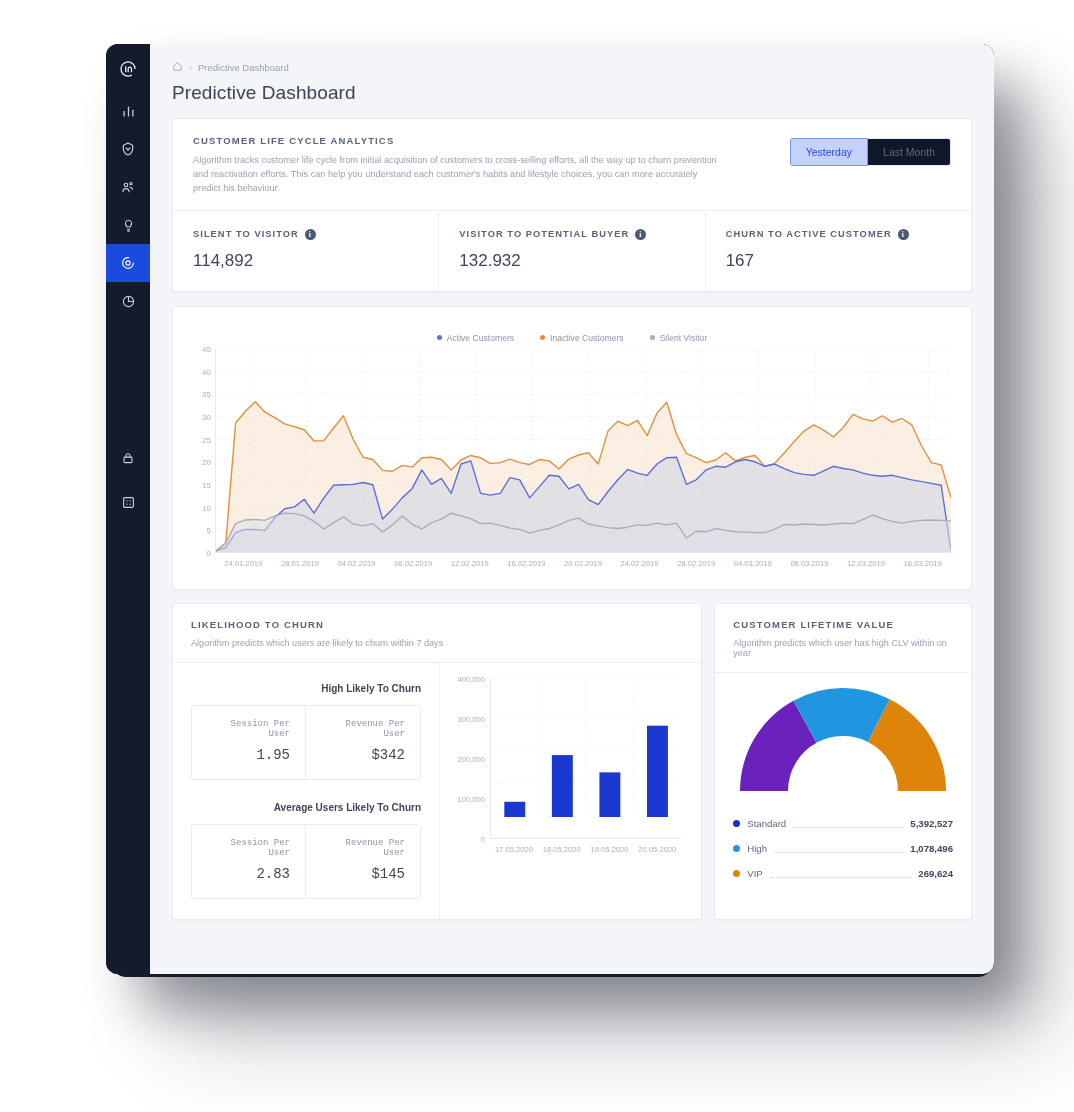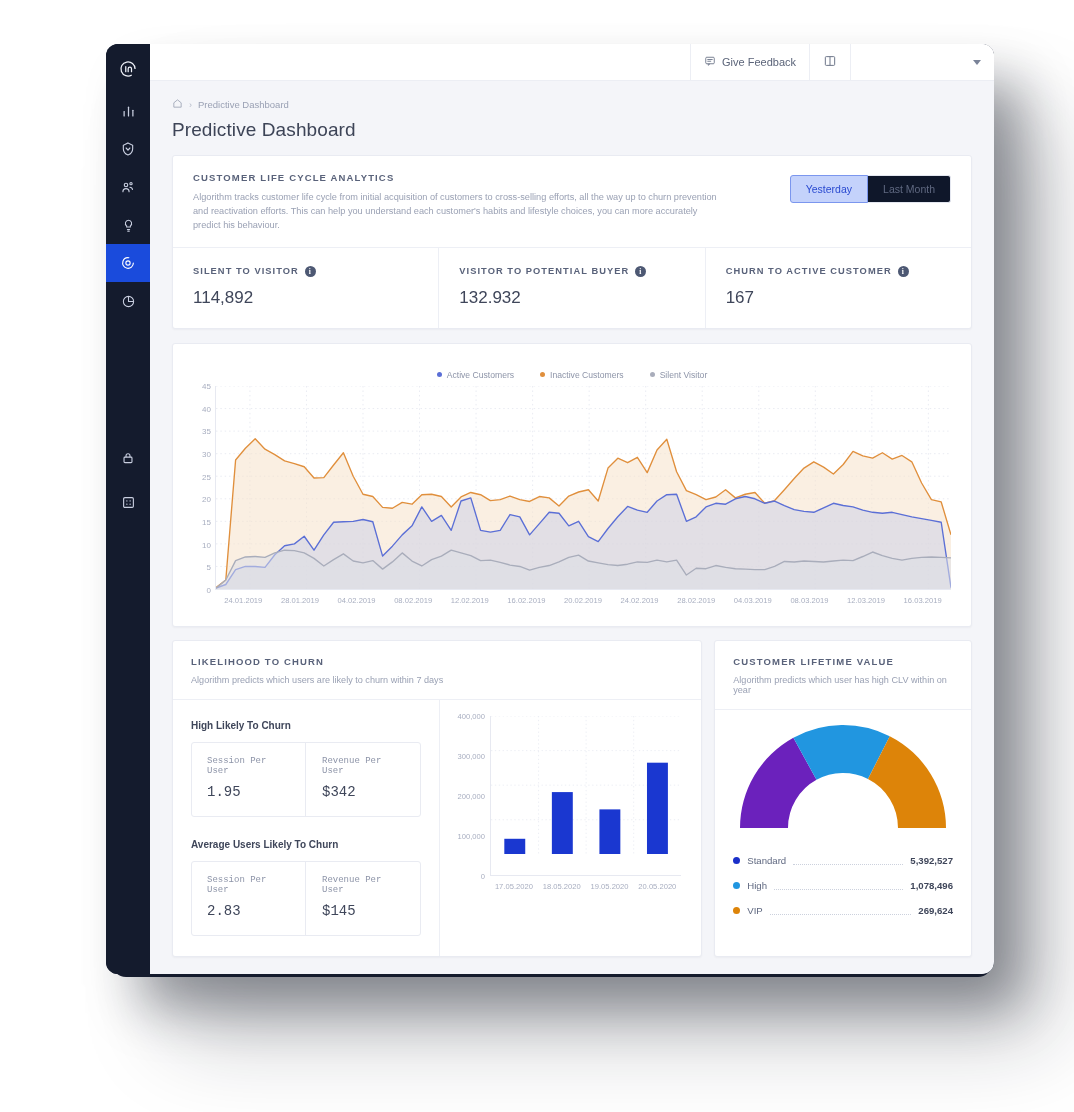--- a/index.html
+++ b/index.html
@@ -176,21 +176,21 @@
   
   .bottom-row { display: flex; gap: 12px; margin-top: 13px; padding-bottom: 20px; }
   .panel { background:#fff; border:1px solid #e9ebf2; border-radius:3px;
            box-shadow:0 1px 2px rgba(40,50,80,.045); }
   .p-left { width: 539px; }
   .p-right { width: 262px; }
   .p-head { padding: 15px 18px 14px 18px; border-bottom: 1px solid #edeff5; }
   .p-sub { margin-top: 8px; font-size: 9.1px; color: #9aa1b4; }
 
   .p-left-body { display: flex; }
-  .churn-stats { width: 267px; padding: 20px 18px 20px 18px; border-right:1px solid #edeff5; }
+  .churn-stats { width: 267px; padding: 20px 18px 20px 18px; border-right:1px solid #edeff5;text-align:right; }
   .churn-title { font-size: 10px; font-weight: 700; color: #3f465a; }
   .mini-table {
     display: flex; border: 1px solid #e9ebf2; border-radius: 3px;
     margin-top: 11px;
     font-family: Liberation Mono, monospace;
   }
   .mini-cell { flex: 1; padding: 13px 15px 16px 15px; }
   .mini-cell + .mini-cell { border-left: 1px solid #e9ebf2; padding-left: 16px; }
   .mini-label { font-size: 9px; color: #8d94a8; }
   .mini-value { margin-top: 8px; font-size: 14px; color: #3f465a; }
@@ -312,43 +312,20 @@
               <circle cx="9.4" cy="14.6" r="1.1" fill="#c9cfe0" stroke="none"></circle>
               <circle cx="14.6" cy="14.6" r="1.1" fill="#c9cfe0" stroke="none"></circle>
             </svg>
           </span>
         </div>
       </div>
     </div>
 
     <div class="app">
 
-      <div class="topbar">
-        <div class="topbar-cell">
-          <span>
-            <svg width="12" height="12" viewBox="0 0 24 24" fill="none" stroke="#6b7488" stroke-width="1.8">
-              <rect x="3.5" y="4.5" width="17" height="13" rx="2"></rect>
-              <path d="M7.5 9h9M7.5 12.5h6" stroke-linecap="round"></path>
-              <path d="M8.5 17.5v3l3.5-3" stroke-linejoin="round"></path>
-            </svg>
-          </span>
-          <span>Give Feedback</span>
-        </div>
-        <div class="topbar-cell">
-          <span>
-            <svg width="14" height="14" viewBox="0 0 24 24" fill="none" stroke="#6b7488" stroke-width="1.7">
-              <rect x="4" y="4.5" width="16" height="15" rx="1.6"></rect>
-              <path d="M12 4.5v15"></path>
-            </svg>
-          </span>
-        </div>
-        <div class="topbar-cell user">
-          <span class="caret-dn"></span>
-        </div>
-      </div>
 
       <div class="page-head">
         <div class="crumbs">
           <span>
             <svg width="11" height="11" viewBox="0 0 24 24" fill="none" stroke="#9aa1b4" stroke-width="1.8" stroke-linejoin="round">
               <path d="M4 10.5L12 4l8 6.5V20H4z"></path>
             </svg>
           </span>
           <span class="sep">›</span>
           <span>Predictive Dashboard</span>

